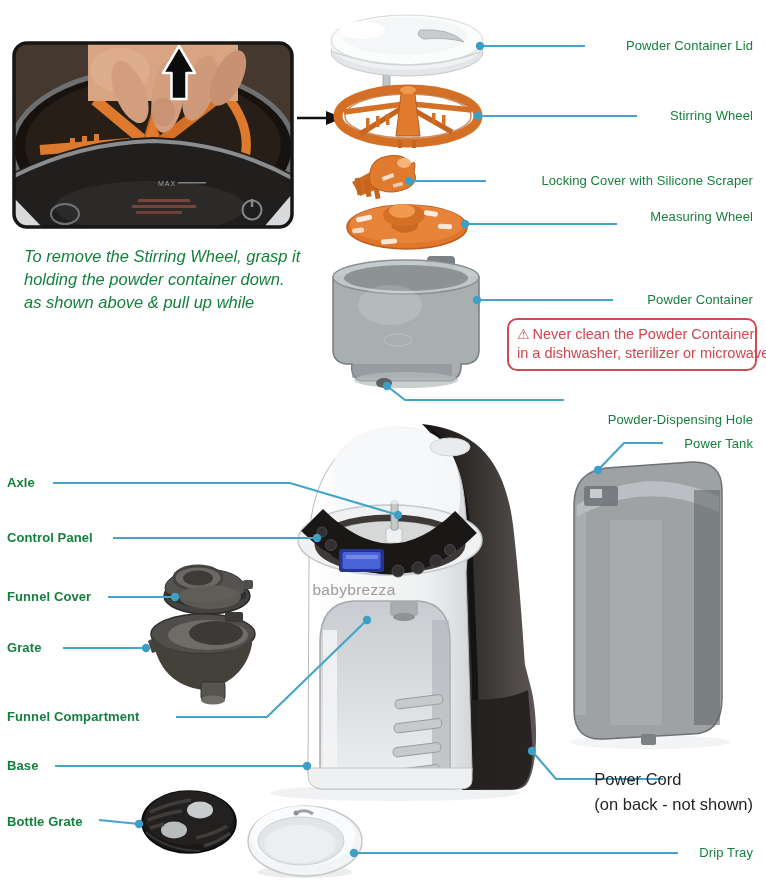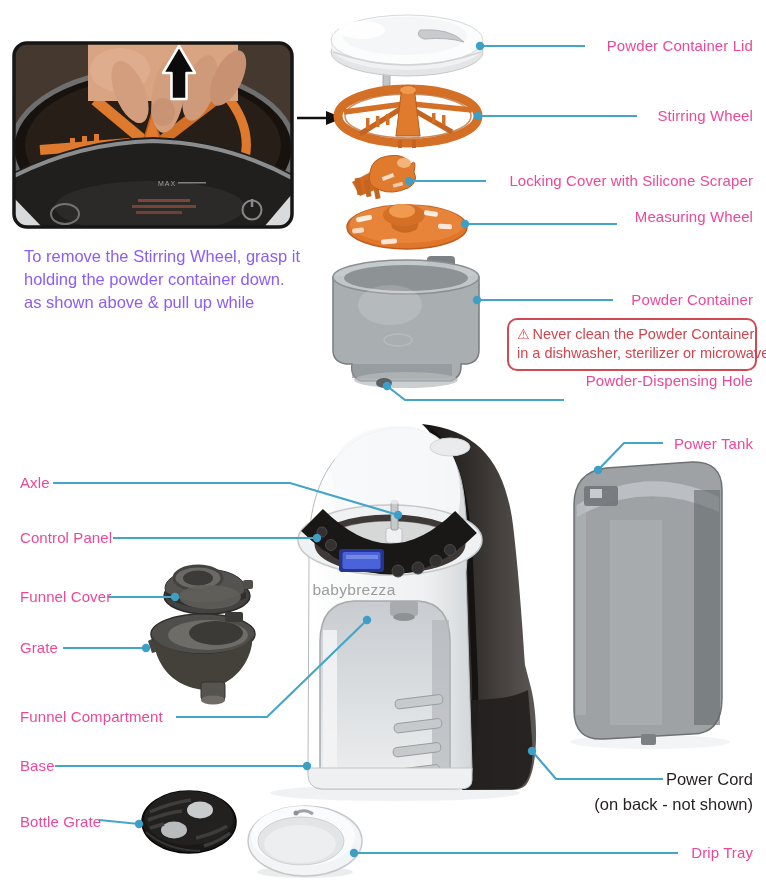--- a/index.html
+++ b/index.html
@@ -5,37 +5,37 @@
   html,body { margin:0; padding:0; background:#ffffff; }
   .page {
     position:relative; width:766px; height:888px; overflow:hidden;
     background:#ffffff;
     font-family:"Liberation Sans", sans-serif;
     color:#231f20;
   }
   svg.art { position:absolute; left:0; top:0; width:766px; height:888px; }
   .lbl {
     position:absolute; white-space:nowrap;
-    font-size:15px; line-height:20px; color:#ec4899;
+    font-size:13px; line-height:20px; color:#15803d;
     letter-spacing:0.1px;
   }
   .lbl.r { right:13px; text-align:right; }
-  .lbl.l { left:20px; text-align:center; }
+  .lbl.l { left:7px; text-align:center;font-weight:bold; }
   .caption {
     position:absolute; left:24px; top:245px;
-    font-size:16.5px; line-height:23px; color:#8b5cf6; white-space:nowrap;
+    font-size:16.5px; line-height:23px; color:#15803d; white-space:nowrap;font-style:italic;
   }
   .warnbox {
     position:absolute; left:507px; top:318px; width:230px;
     border:2px solid #cf4a52; border-radius:10px;
     padding:5px 8px 6px 8px; text-align:right;
     color:#d2444e; font-size:14.5px; line-height:19px; white-space:nowrap;
   }
   .warnbox .tri { font-size:14px; margin-right:3px; }
-  .pcord { position:absolute; right:13px; top:767px; text-align:right;
+  .pcord { position:absolute; right:13px; top:767px; text-align:left;
     font-size:16.5px; line-height:25px; white-space:nowrap; }
   .brandlogo { font-family:"Liberation Sans", sans-serif; }
 </style>
 </head>
 <body>
 
 <div class="page">
 
   <svg class="art" viewBox="0 0 766 888">
     <defs>
@@ -332,21 +332,21 @@
     <div>To remove the Stirring Wheel, grasp it</div>
     <div>holding the powder container down.</div>
     <div>as shown above &amp; pull up while</div>
   </div>
 
   <div class="lbl r" style="top:36px">Powder Container Lid</div>
   <div class="lbl r" style="top:106px">Stirring Wheel</div>
   <div class="lbl r" style="top:171px">Locking Cover with Silicone Scraper</div>
   <div class="lbl r" style="top:207px">Measuring Wheel</div>
   <div class="lbl r" style="top:290px">Powder Container</div>
-  <div class="lbl r" style="top:371px">Powder-Dispensing Hole</div>
+  <div class="lbl r" style="top:410px">Powder-Dispensing Hole</div>
   <div class="lbl r" style="top:434px">Power Tank</div>
 
   <div class="lbl l" style="top:473px">Axle</div>
   <div class="lbl l" style="top:528px">Control Panel</div>
   <div class="lbl l" style="top:587px">Funnel Cover</div>
   <div class="lbl l" style="top:638px">Grate</div>
   <div class="lbl l" style="top:707px">Funnel Compartment</div>
   <div class="lbl l" style="top:756px">Base</div>
   <div class="lbl l" style="top:812px">Bottle Grate</div>
 

